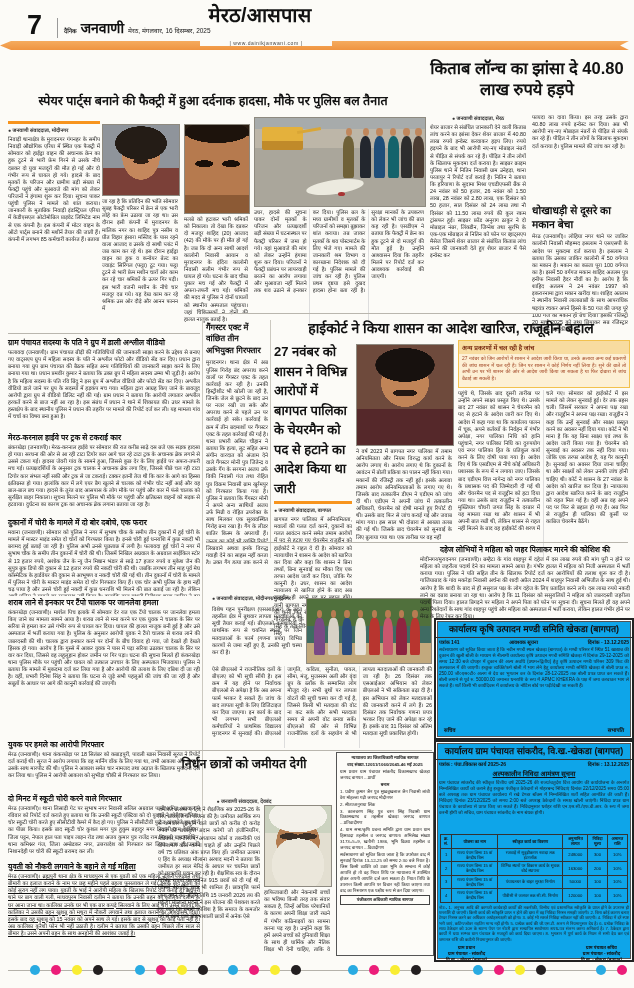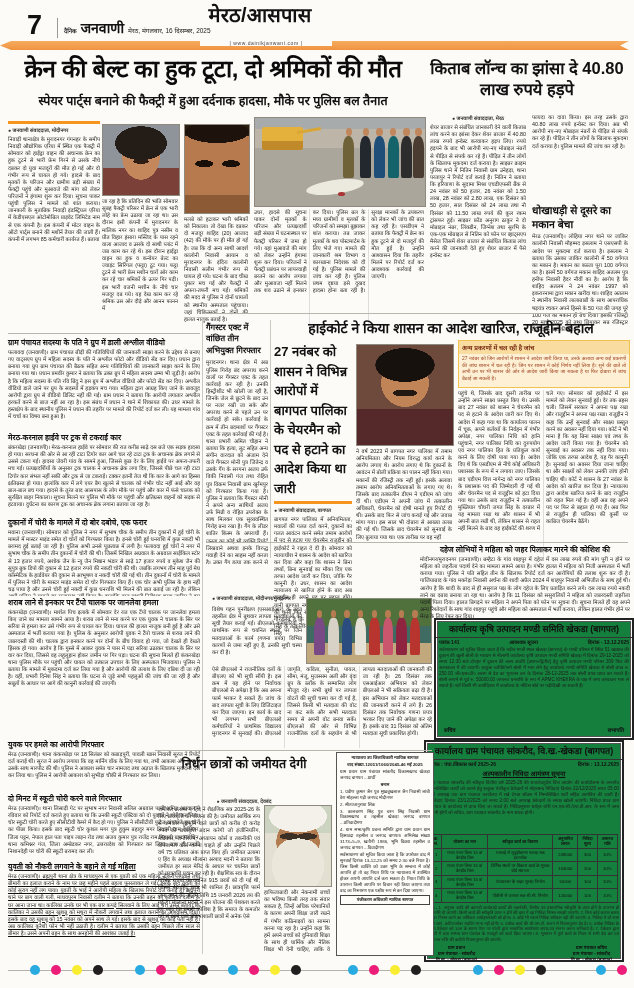--- a/index.html
+++ b/index.html
@@ -35,21 +35,21 @@
   .body{font-size:5.4px;line-height:1.32;text-align:justify;color:#1c1c1c;overflow:hidden;}
   .cols2{column-count:2;column-gap:6px;column-rule:1px solid #ddd;}
   .cols3{column-count:3;column-gap:6px;column-rule:1px solid #ddd;}
   .rule-h{background:#b9b6ae;height:1px;}
   .rule-v{background:#ccc9c0;width:1px;}
   
   .hibox{border:1px solid #f2c14e;background:#fdf0d5;overflow:hidden;}
   .hibox .hit{background:#f8dca0;color:#7a2d12;font-size:6.4px;font-weight:800;padding:2px 3px;}
   .hibox .hib{color:#9c3c1a;font-size:4.9px;line-height:1.35;padding:2px 3px;text-align:justify;}
   
-  .notice{border:2px solid #222;box-shadow:0 0 0 1px #fff inset,0 0 0 2px #555 inset;background:#15803d;overflow:hidden;}
+  .notice{border:2px solid #222;box-shadow:0 0 0 1px #fff inset,0 0 0 2px #555 inset;background:#0ea5e9;overflow:hidden;}
   .nt-title{font-size:9px;font-weight:800;text-align:center;border-bottom:1px solid #333;padding:2px 1px;}
   .nt-meta{display:flex;justify-content:space-between;font-size:5px;font-weight:bold;padding:1px 3px;}
   .nt-sub{font-size:6.6px;font-weight:800;text-align:center;text-decoration:underline;margin:1px 0;}
   .nt-body{font-size:4.6px;line-height:1.3;text-align:justify;padding:1px 3px;color:#1c1c1c;}
   .nt-note{font-size:4.2px;line-height:1.28;text-align:justify;padding:1px 3px;color:#1c1c1c;}
   .nt-foot{display:flex;justify-content:space-between;font-size:5.4px;font-weight:bold;padding:2px 8px;}
   .sig{font-size:4.6px;font-weight:bold;text-align:center;line-height:1.35;}
   table.nt{border-collapse:collapse;width:188px;margin:1px auto;}
   table.nt th,table.nt td{border:1px solid #333;font-size:4.2px;line-height:1.25;padding:1px;text-align:center;vertical-align:middle;}
   
@@ -105,21 +105,20 @@
   <div class="abs pgnum" style="left:27px;top:10px;">7</div>
   <div class="abs brandrow" style="left:57px;top:18px;height:20px;">
     <span class="daily">दैनिक</span>
     <span class="brand">जनवाणी</span>
     <span class="dateline">मेरठ, मंगलवार,  16 दिसम्बर,  2025</span>
   </div>
   <div class="abs secname ctr" style="left:60px;top:1px;width:400px;">मेरठ/आसपास</div>
   <div class="abs website ctr" style="left:200px;top:40px;width:120px;">| www.dainikjanwani.com |</div>
   <div class="abs ribbon" style="left:0;top:41px;width:634px;"></div>
 
-  <div class="abs hl-main ctr" style="left:6px;top:56px;width:414px;">क्रेन की बेल्ट का हुक टूटा, दो श्रमिकों की मौत</div>
   <div class="abs hl-sub ctr" style="left:6px;top:92px;width:414px;">स्पेयर पार्ट्स बनाने की फैक्ट्री में हुआ दर्दनाक हादसा, मौके पर पुलिस बल तैनात</div>
   <div class="abs hl-side ctr" style="left:424px;top:58px;width:206px;">किताब लॉन्च का झांसा दे 40.80 लाख रुपये हड़पे</div>
 
   <div class="abs" style="left:8px;top:118px;width:92px;">
     <div class="obar"></div>
     <div class="byline">● जनवाणी संवाददाता, मोदीनगर</div>
     <div class="body" style="height:165px;margin-top:2px;">निवाड़ी थानाक्षेत्र के मुरादनगर गंगनहर के समीप निवाड़ी औद्योगिक एरिया में स्थित एक फैक्ट्री में सोमवार को हाईड्रा वाहन की अचानक क्रेन का हुक टूटने से भारी फ्रेम गिरने से उसके नीचे दबकर दो युवा मजदूरों की मौत हो गई और दो गंभीर रूप से घायल हो गये। हादसे के बाद मृतकों के परिजन और ग्रामीण बड़ी संख्या में फैक्ट्री पहुंचे और मुआवजे की मांग को लेकर परिजनों ने हंगामा शुरू कर दिया। सूचना पाकर पहुंची पुलिस ने मामले को शांत कराया। जानकारी के मुताबिक निवाड़ी इंडस्ट्रियल एरिया में केडीएसएल ओटोमोबिल प्राइवेट लिमिटेड नाम से एक कंपनी है। इस कंपनी में मोटर वाहन के ऑटो पार्ट्स बनाने की मशीनें तैयार की जाती हैं। कंपनी में लगभग 85 कर्मचारी कार्यरत हैं। बताया</div>
   </div>
 
   <div class="photo ph-man" style="left:102px;top:124px;width:76px;height:70px;"></div>
@@ -233,21 +232,21 @@
       <span>आवश्यक सूचना</span>
       <span>दिनांक - 13.12.2025</span>
     </div>
     <div class="nt-body" style="height:76px;overflow:hidden;">सर्वसाधारण को सूचित किया जाता है कि नवीन मण्डी स्थल खेकड़ा (बागपत) के मण्डी परिसर में स्थित 51 खाद्यान्न की दुकान की खुली बोली के माध्यम से नीलामी कार्यालय कृषि उत्पादन मण्डी समिति खेकड़ा में दिनांक 29-12-2025 को समय 12:30 बजे दोपहर में दुकान की अल्प अवधि (प्रथम+द्वितीय) हेतु कृषि उत्पादन मण्डी परिसर 309 फिट की अल्पकाल में की जाएगी। इच्छुक व्यक्ति/फर्म बोली में भाग लेने हेतु कार्यालय मण्डी समिति खेकड़ा से बोली प्रपत्र रु. 250.00 जी०एस०टी० अलग से देय का भुगतान कर के दिनांक 28-12-2025 तक बोली प्रपत्र प्राप्त कर सकते हैं। बोली लगाने से पूर्व रु. 50000.00 जमानत धनराशि के रूप में APMC KHEKRA के पक्ष में जमा करवाकर भाग ले सकते हैं। शर्तें किसी भी कार्यदिवस में कार्यालय के नोटिस बोर्ड पर पढ़ी/देखी जा सकती हैं।</div>
     <div class="nt-foot">
       <span>सचिव</span>
       <span>सभापति</span>
     </div>
   </div>
 
-  <div class="abs notice" style="left:424px;top:740px;width:196px;height:218px;">
+  <div class="abs notice" style="left:434px;top:740px;width:196px;height:218px;">
     <div class="nt-title">कार्यालय ग्राम पंचायत सांकरौद, वि.ख.-खेकडा (बागपत)</div>
     <div class="nt-meta">
       <span>पत्रांक : पंचा./विकास कार्य 2025-26</span>
       <span>दिनांक : 13.12.2025</span>
     </div>
     <div class="nt-sub">अल्पकालीन निविदा आमंत्रण सूचना</div>
     <div class="nt-body" style="height:52px;overflow:hidden;">ग्राम पंचायत सांकरौद की स्वीकृत वित्तीय वर्ष 2025-26 की राज्य/चतुर्दश वित्त आयोग की कार्ययोजना के अन्तर्गत निम्नलिखित कार्यों को कराने हेतु इच्छुक पंजीकृत ठेकेदारों से मोहरबन्द निविदाएं दिनांक 22/12/2025 समय 05:00 बजे अपराह्न तक ग्राम पंचायत कार्यालय में रखे टेण्डर बॉक्स में निम्नलिखित शर्तों सहित आमंत्रित की जाती हैं। निविदाएं दिनांक 23/12/2025 को समय 2:00 बजे अपराह्न ठेकेदारों के समक्ष खोली जाएंगी। निविदा प्रपत्र ग्राम पंचायत के कार्यालय से प्राप्त किए जा सकते हैं। निविदानुसार धरोहर राशि एन.एस.सी./एफ.डी.आर. के रूप में जमा करनी होगी जो सचिव, ग्राम पंचायत सांकरौद के नाम बंधक होगी।</div>
     <table class="nt">
       <tbody>
           <tr>

